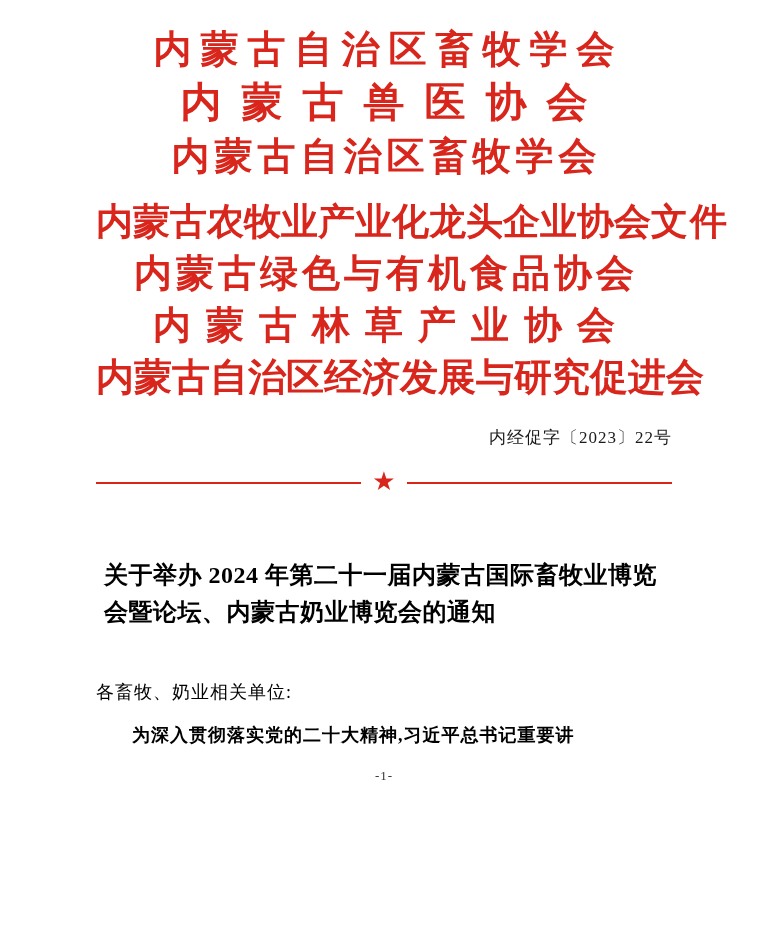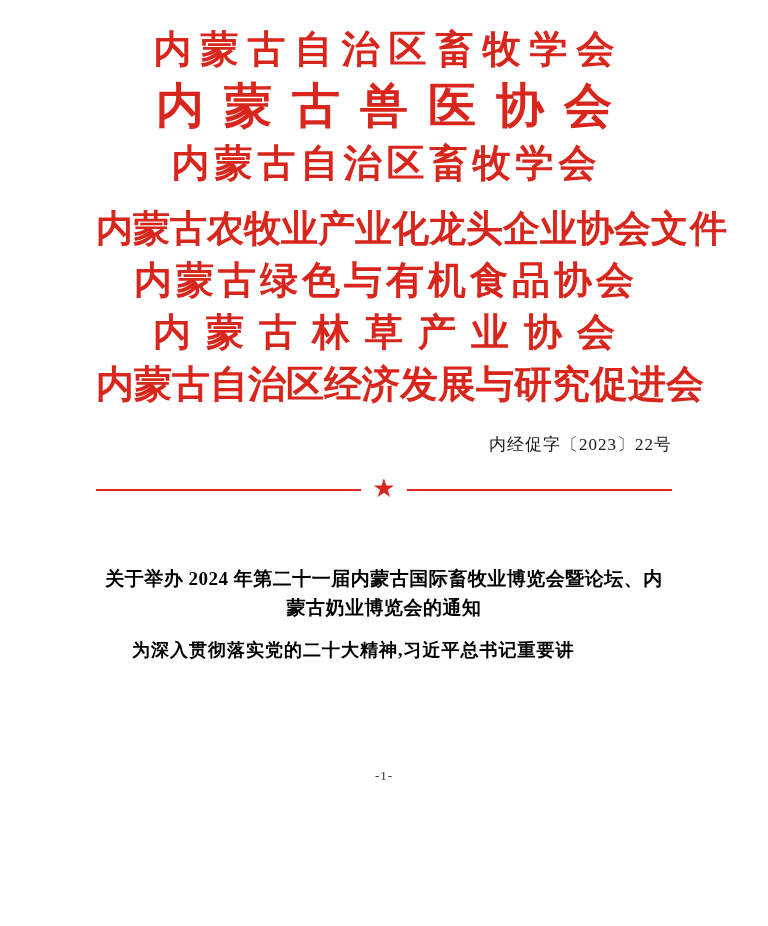--- a/index.html
+++ b/index.html
@@ -31,21 +31,21 @@
   .lh-line {
     color: #d9261c;
     font-family: "Liberation Serif", "DejaVu Serif", serif;
     font-weight: bold;
     text-align: center;
     white-space: nowrap;
     line-height: 1.0;
     margin: 0 0 14px 0;
   }
   .lh-1 { font-size: 38px; letter-spacing: 9px; padding-left: 9px; }
-  .lh-2 { font-size: 48px; letter-spacing: 20px; padding-left: 20px; }
+  .lh-2 { font-size: 41px; letter-spacing: 20px; padding-left: 20px; }
   .lh-3 { font-size: 38px; letter-spacing: 5px; padding-left: 5px; }
   .lh-4 { font-size: 37px; letter-spacing: 0px; margin-top: 28px; }
   .lh-5 { font-size: 38px; letter-spacing: 4px; padding-left: 4px; }
   .lh-6 { font-size: 38px; letter-spacing: 15px; padding-left: 15px; }
   .lh-7 { font-size: 38px; letter-spacing: 0px; }
   .lh-4 .wen { letter-spacing: 2px; }
 
   
   .doc-number {
     text-align: right;
@@ -77,22 +77,22 @@
     top: 0px;
     transform: translateX(-50%);
     color: #d9261c;
     font-size: 26px;
     line-height: 22px;
   }
 
   
   .doc-title {
     margin: 62px 8px 0 8px;
-    text-align: center;
-    font-size: 19px;
+    text-align: left;
+    font-size: 24px;
     font-weight: bold;
     line-height: 1.55;
     letter-spacing: 0.5px;
     color: #000;
   }
 
   
   .salutation {
     margin-top: 46px;
     font-size: 18px;
@@ -140,17 +140,18 @@
   <div class="doc-number">内经促字〔2023〕22号</div>
 
   <div class="divider">
     <div class="bar left"></div>
     <div class="star">★</div>
     <div class="bar right"></div>
   </div>
 
   <div class="doc-title">关于举办 2024 年第二十一届内蒙古国际畜牧业博览会暨论坛、内蒙古奶业博览会的通知</div>
 
+  <div class="salutation">各畜牧、奶业相关单位:</div>
 
   <div class="body-para">为深入贯彻落实党的二十大精神,习近平总书记重要讲</div>
 
   <div class="page-number">-1-</div>
 </div>
 
 </body></html>

